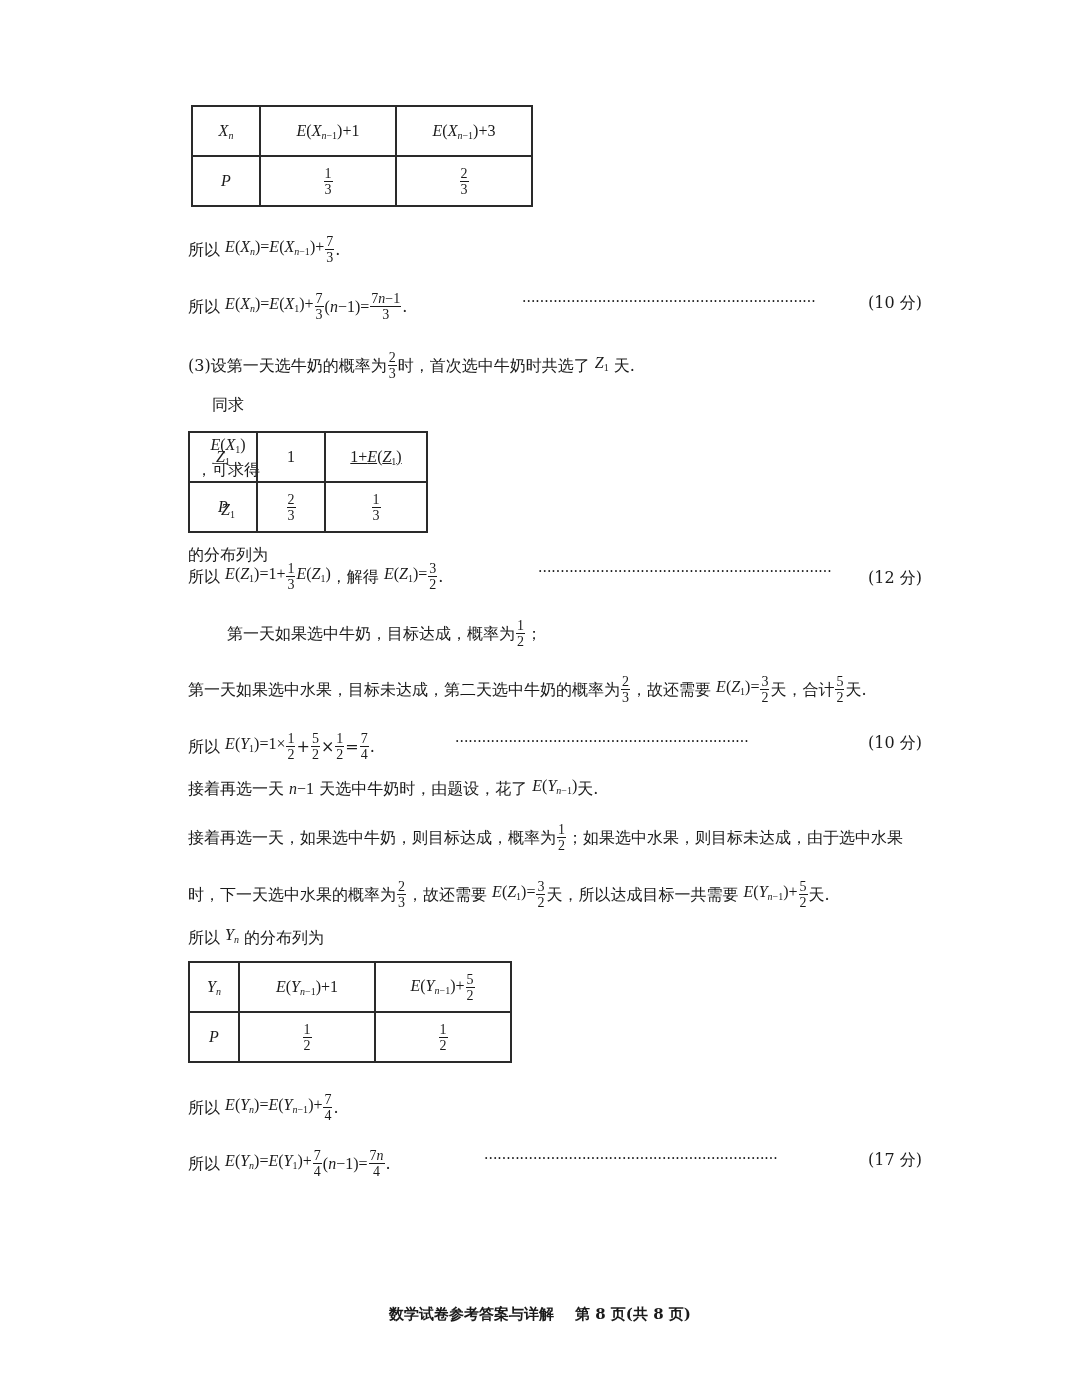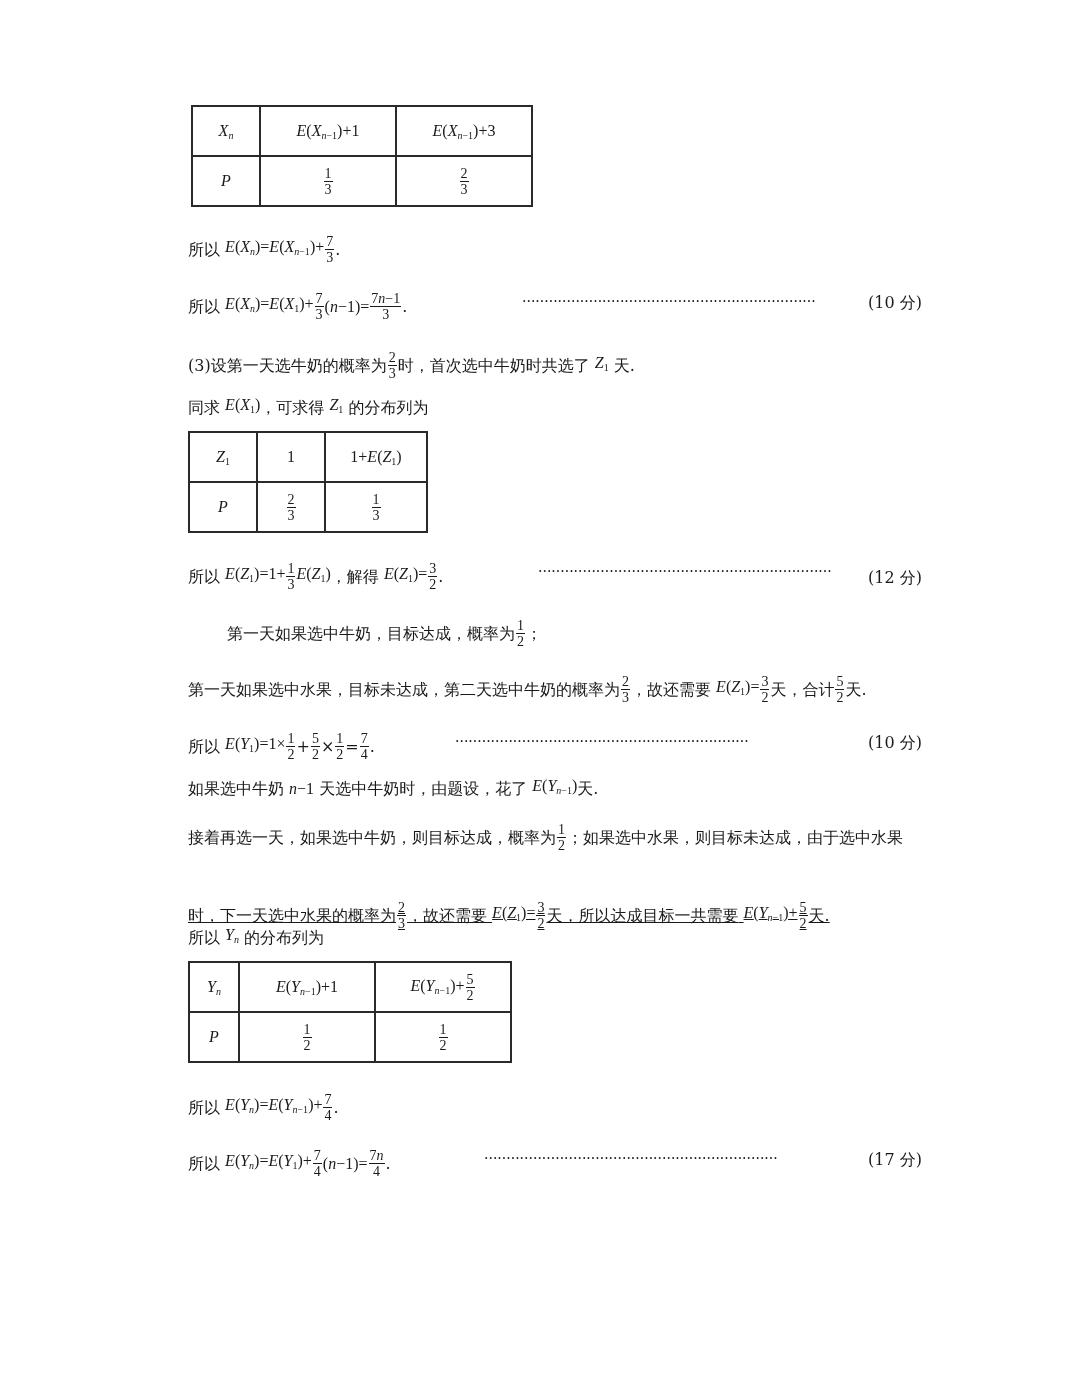--- a/index.html
+++ b/index.html
@@ -85,30 +85,30 @@
   <div class="dots" style="top: 293px; left: 522px; right: auto; width: 333px;">··································································</div>
   <div class="score" style="top:293px;">(10 分)</div>
 
   <div class="line" style="top:350px;">
     <span>(3)设第一天选牛奶的概率为</span><span class="frac">
         <span class="num">2</span>
         <span class="den">3</span>
       </span><span>时，首次选中牛奶时共选了</span>&nbsp;<span class="m"><span class="i">Z</span><sub>1</sub></span>&nbsp;<span>天.</span>
   </div>
 
-  <div class="line" style="top:395px;">
+  <div class="line" style="top:395px;flex-direction:column;">
     <span>同求</span>&nbsp;<span class="m"><span class="i">E</span>(<span class="i">X</span><sub>1</sub>)</span><span>，可求得</span>&nbsp;<span class="m"><span class="i">Z</span><sub>1</sub></span>&nbsp;<span>的分布列为</span>
   </div>
 
   <table class="dist" style="left:188px; top:431px;">
     <tbody>
         <tr style="height:50px;">
       <td style="width:66px;"><span class="i">Z</span><sub>1</sub></td>
       <td style="width:66px;">1</td>
-      <td style="width:100px;">1+<span class="i">E</span>(<span class="i">Z</span><sub>1</sub>)</td>
+      <td style="width:100px;text-decoration:underline;">1+<span class="i">E</span>(<span class="i">Z</span><sub>1</sub>)</td>
     </tr>
     <tr style="height:50px;">
       <td><span class="i">P</span></td>
       <td><span class="frac">
               <span class="num">2</span>
               <span class="den">3</span>
             </span></td>
       <td><span class="frac">
               <span class="num">1</span>
               <span class="den">3</span>
@@ -163,33 +163,33 @@
         <span class="den">2</span>
       </span>=<span class="frac">
         <span class="num">7</span>
         <span class="den">4</span>
       </span>.
   </div>
   <div class="dots" style="top: 733px; left: 455px; right: auto; width: 400px;">··································································</div>
   <div class="score" style="top:733px;">(10 分)</div>
 
   <div class="line" style="top:776px;">
-    <span>如果选中牛奶</span>&nbsp;<span class="m"><span class="i">n</span>−1</span>&nbsp;<span>天选中牛奶时，由题设，花了</span>&nbsp;<span class="m"><span class="i">E</span>(<span class="i">Y</span><sub><span class="i">n</span>−1</sub>)</span><span>天.</span>
+    <span>接着再选一天</span>&nbsp;<span class="m"><span class="i">n</span>−1</span>&nbsp;<span>天选中牛奶时，由题设，花了</span>&nbsp;<span class="m"><span class="i">E</span>(<span class="i">Y</span><sub><span class="i">n</span>−1</sub>)</span><span>天.</span>
   </div>
 
   <div class="line" style="top:822px;">
     <span>接着再选一天，如果选中牛奶，则目标达成，概率为</span>
       <span class="frac">
         <span class="num">1</span>
         <span class="den">2</span>
       </span>
       <span>；如果选中水果，则目标未达成，由于选中水果</span>
   </div>
 
-  <div class="line" style="top:900px;text-decoration:underline;">
+  <div class="line" style="top:879px;">
     <span>时，下一天选中水果的概率为</span><span class="frac">
         <span class="num">2</span>
         <span class="den">3</span>
       </span><span>，故还需要</span>&nbsp;<span class="m"><span class="i">E</span>(<span class="i">Z</span><sub>1</sub>)=</span><span class="frac">
         <span class="num">3</span>
         <span class="den">2</span>
       </span><span>天，所以达成目标一共需要</span>&nbsp;<span class="m"><span class="i">E</span>(<span class="i">Y</span><sub><span class="i">n</span>−1</sub>)+</span><span class="frac">
         <span class="num">5</span>
         <span class="den">2</span>
       </span><span>天.</span>
@@ -235,17 +235,20 @@
         <span class="num">7</span>
         <span class="den">4</span>
       </span><span class="m">(<span class="i">n</span>−1)=</span><span class="frac">
         <span class="num">7<span class="i">n</span></span>
         <span class="den">4</span>
       </span>.
   </div>
   <div class="dots" style="top: 1150px; left: 484px; right: auto; width: 371px;">··································································</div>
   <div class="score" style="top:1150px;">(17 分)</div>
 
+  <div class="footer">
+    <span>数学试卷参考答案与详解</span>&nbsp;&nbsp;&nbsp;&nbsp;<span>第 8 页(共 8 页)</span>
+  </div>
 </div>
 
 <style>
   .dots { overflow: hidden; white-space: nowrap; }
 </style>
 
 </body></html>

